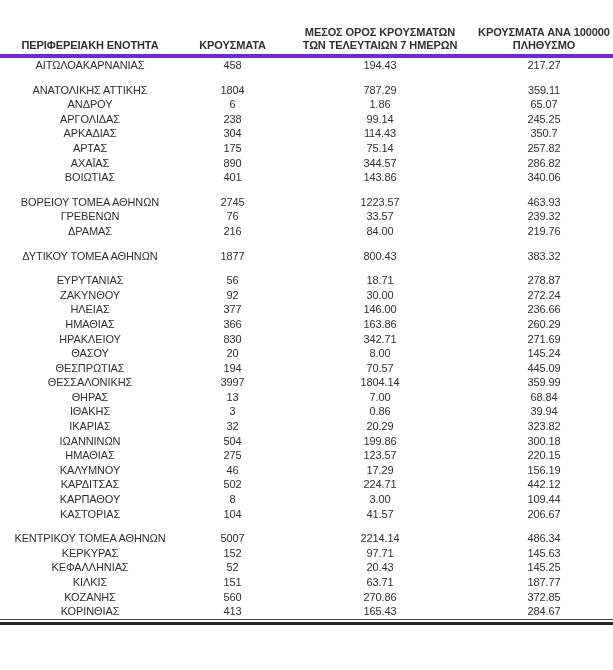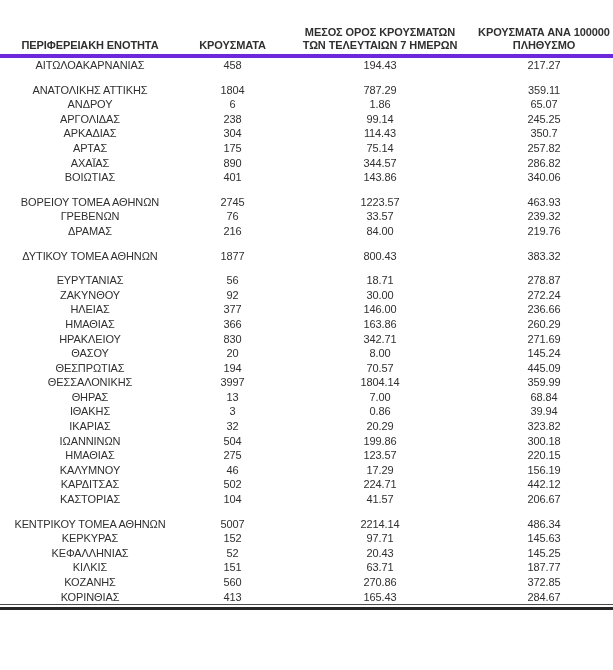--- a/index.html
+++ b/index.html
@@ -251,20 +251,26 @@
           <td>17.29</td>
           <td>156.19</td>
         </tr>
         <tr>
           <td>ΚΑΡΔΙΤΣΑΣ</td>
           <td>502</td>
           <td>224.71</td>
           <td>442.12</td>
         </tr>
         <tr>
+          <td>ΚΑΡΠΑΘΟΥ</td>
+          <td>8</td>
+          <td>3.00</td>
+          <td>109.44</td>
+        </tr>
+        <tr>
           <td>ΚΑΣΤΟΡΙΑΣ</td>
           <td>104</td>
           <td>41.57</td>
           <td>206.67</td>
         </tr>
         <tr class="gap-row">
           <td colspan="4"></td>
         </tr>
         <tr>
           <td>ΚΕΝΤΡΙΚΟΥ ΤΟΜΕΑ ΑΘΗΝΩΝ</td>

